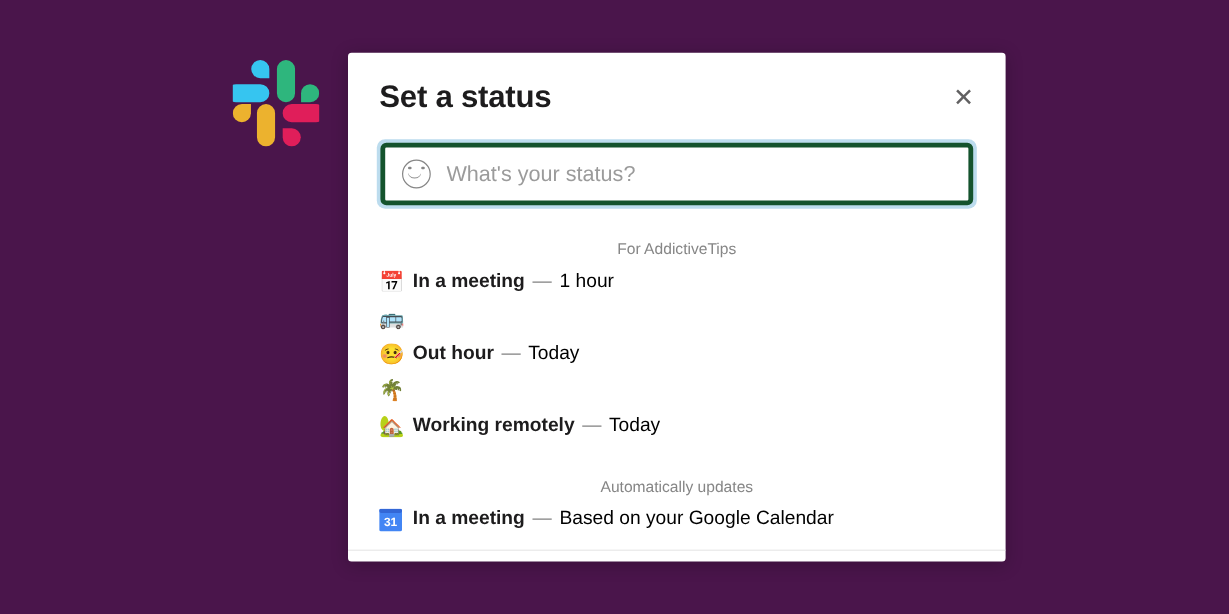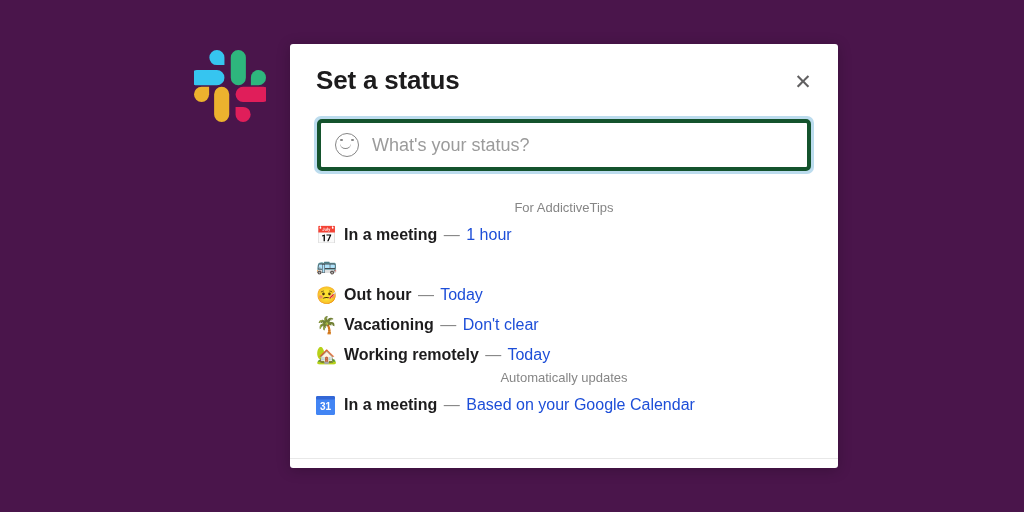--- a/index.html
+++ b/index.html
@@ -143,21 +143,21 @@
   
   .section { padding: 0 24px; }
   .section-heading {
     font-size: 13px;
     color: #868686;
     margin: 0;
     font-weight: normal;
     text-align: center;
   }
   .sec-for     { margin-top: 26px; }
-  .sec-auto    { }
+  .sec-auto    { margin-top: 28px; }
 
   .status-list {
     list-style: none;
     margin: 5px 0 0 0;
     padding: 0;
   }
   .status-row {
     display: flex;
     align-items: center;
     height: 30px;
@@ -173,21 +173,21 @@
     display: flex;
     align-items: center;
   }
   .row-text {
     font-size: 16px;
     color: #1D1C1D;
     white-space: nowrap;
   }
   .row-label { font-weight: bold; }
   .row-sep   { color: #868686; padding: 0 2px; }
-  .row-meta  { color: #1d4ed8; }
+  .row-meta  { color: #000000; }
 
   .gcal-icon {
     flex: 0 0 28px;
     width: 28px;
     display: flex;
     align-items: flex-start;
   }
   .gcal-icon svg { display: block; }
 
   .modal-divider {
@@ -254,25 +254,20 @@
         <li class="status-row">
           <span class="row-emoji">🤒</span>
           <span class="row-text">
             <span class="row-label">Out hour</span>
             <span class="row-sep">—</span>
             <span class="row-meta">Today</span>
           </span>
         </li>
         <li class="status-row">
           <span class="row-emoji">🌴</span>
-          <span class="row-text">
-            <span class="row-label">Vacationing</span>
-            <span class="row-sep">—</span>
-            <span class="row-meta">Don't clear</span>
-          </span>
         </li>
         <li class="status-row">
           <span class="row-emoji">🏡</span>
           <span class="row-text">
             <span class="row-label">Working remotely</span>
             <span class="row-sep">—</span>
             <span class="row-meta">Today</span>
           </span>
         </li>
       </ul>

